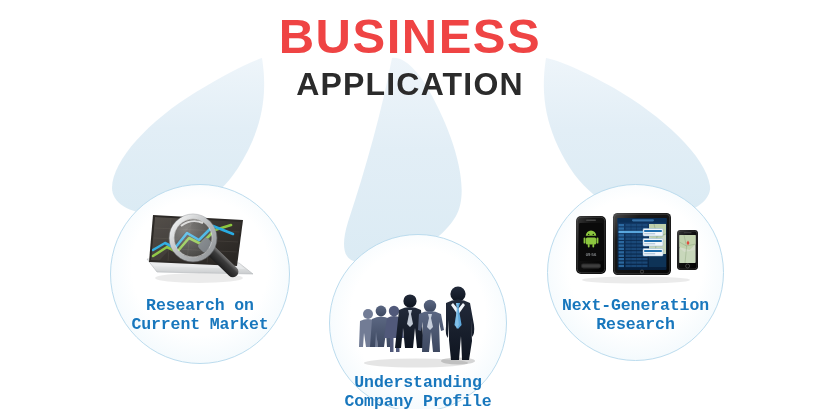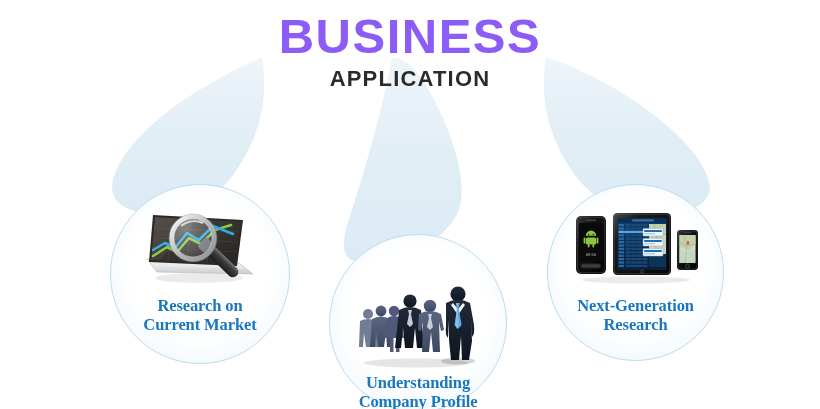--- a/index.html
+++ b/index.html
@@ -37,29 +37,29 @@
     width: 820px;
     text-align: center;
     line-height: 1;
   }
   .title-main {
     display: block;
     font-family: "Liberation Sans", sans-serif;
     font-weight: bold;
     font-size: 49px;
     letter-spacing: 1.5px;
-    color: #8b5cf6;
+    color: #ef4444;
     margin: 0;
     padding: 0;
   }
   .title-sub {
     display: block;
     font-family: "Liberation Sans", sans-serif;
     font-weight: bold;
-    font-size: 22px;
+    font-size: 32px;
     letter-spacing: 1.2px;
     color: #2b2b2b;
     margin-top: 7px;
   }
 
   
   .node {
     position: absolute;
     border-radius: 50%;
     border: 1px solid #bcdcee;
@@ -77,21 +77,21 @@
     flex-direction: column;
     align-items: center;
   }
   .node-art {
     width: 118px;
     height: 72px;
     position: relative;
     margin-bottom: 6px;
   }
   .node-label {
-    font-family: Liberation Serif, serif;
+    font-family: Liberation Mono, monospace;
     font-weight: bold;
     font-size: 16.5px;
     line-height: 19px;
     color: #1877bd;
     text-align: center;
     letter-spacing: -0.1px;
     white-space: pre-line;
   }
 
   #node-research  { left: 110px; top: 184px; width: 180px; height: 180px; }

